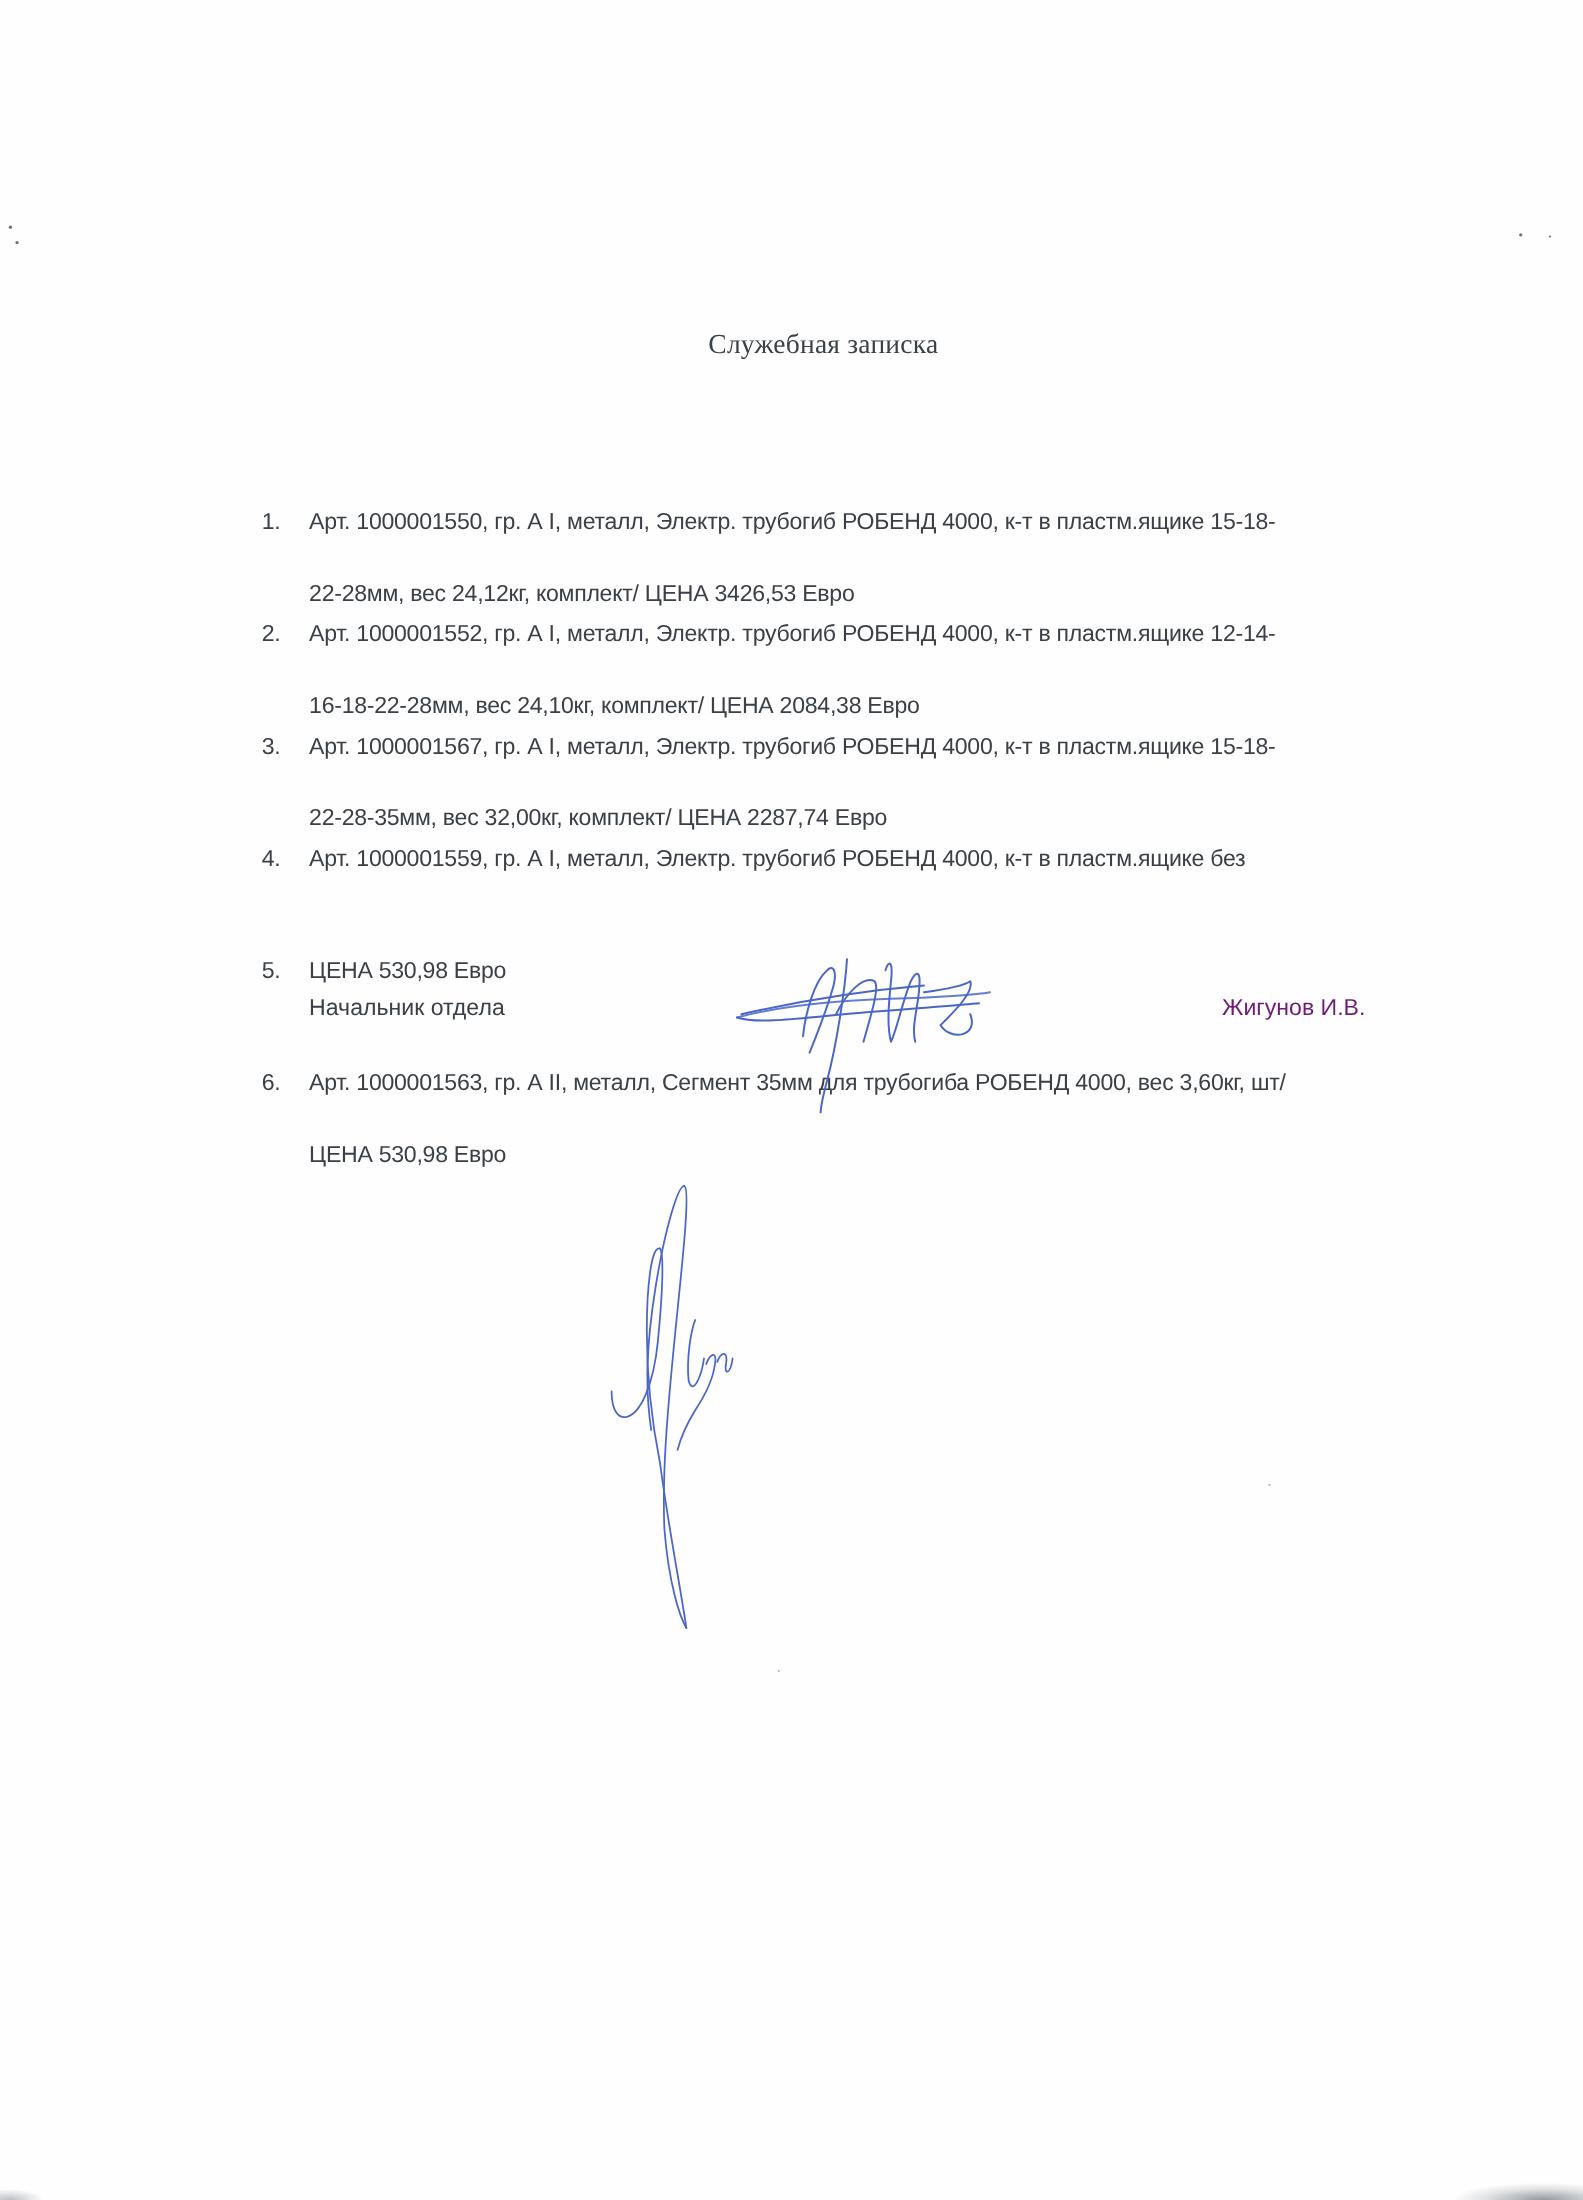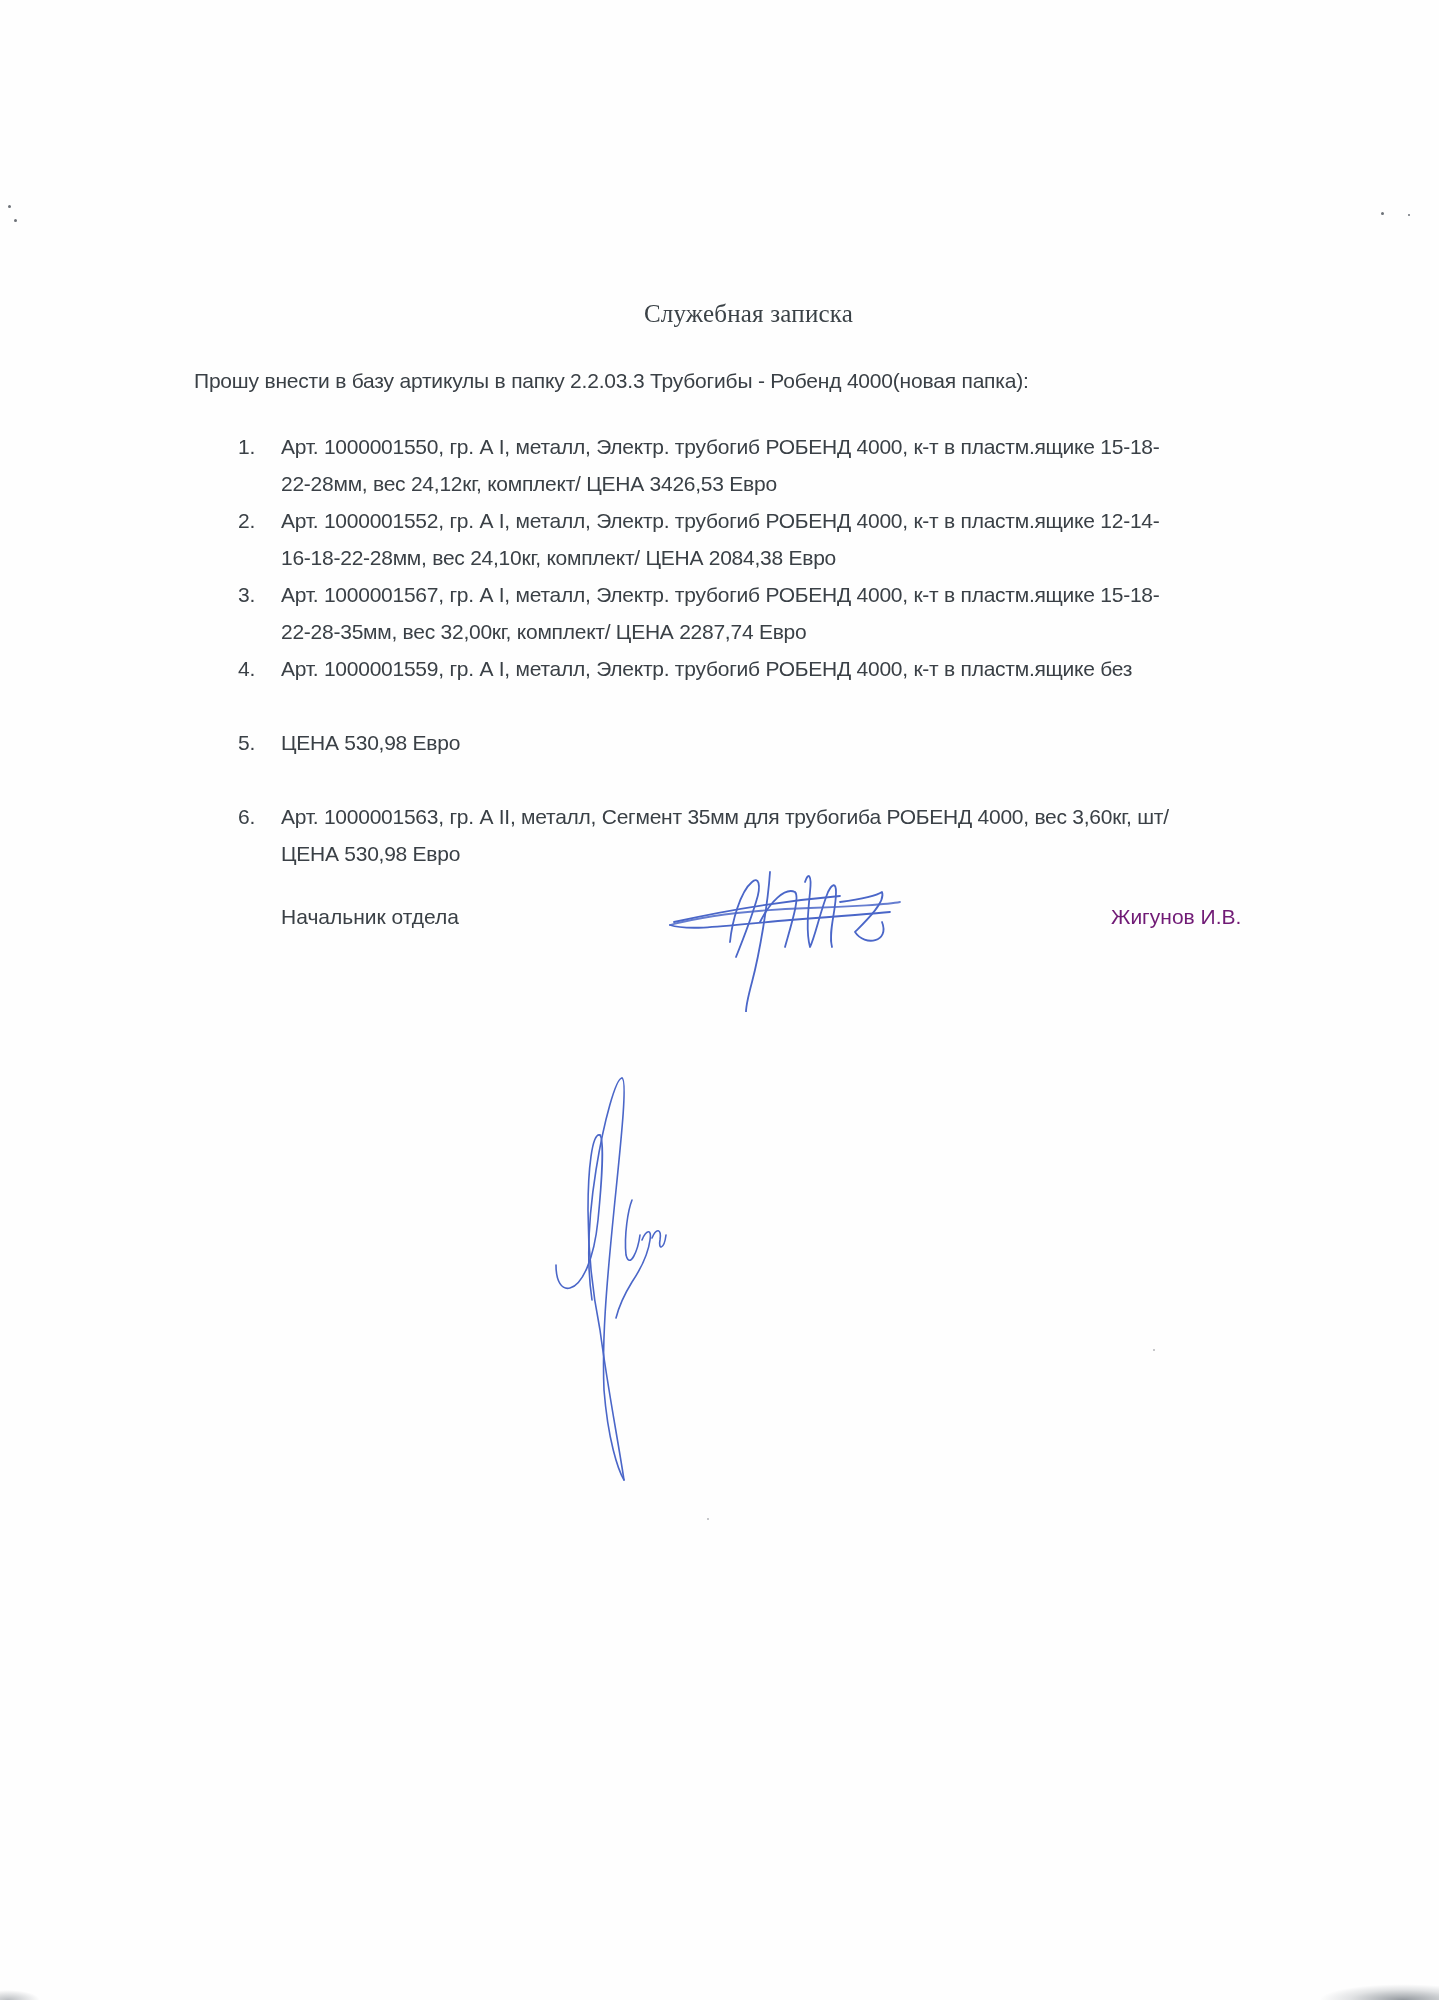--- a/index.html
+++ b/index.html
@@ -62,20 +62,21 @@
       letter-spacing: -0.25px;
     }
     .item .num {
       position: absolute;
       left: 0;
       top: 0;
     }
     .item .line {
       display: block;
       white-space: nowrap;
+      margin-top: 28px;
     }
     .sig-block {
       position: absolute;
       top: 905px;
       left: 0;
       width: 1295px;
       height: 40px;
     }
     .sig-role {
       position: absolute;
@@ -127,21 +128,20 @@
       background: radial-gradient(ellipse at 20% 100%, rgba(60,70,80,0.35) 0%, rgba(255,255,255,0) 70%);
     }
   </style>
 </head>
 <body>
 
 <div class="page">
 
   <div class="title">Служебная записка</div>
 
-  <div class="intro">Прошу внести в базу артикулы в папку 2.2.03.3 Трубогибы - Робенд 4000(новая папка):</div>
 
   <ol class="items">
     <li class="item">
       <span class="num">1.</span>
       <span class="line">Арт. 1000001550, гр. А I,  металл,  Электр. трубогиб РОБЕНД 4000,  к-т в пластм.ящике 15-18-</span>
       <span class="line">22-28мм, вес 24,12кг, комплект/ ЦЕНА 3426,53 Евро</span>
     </li>
     <li class="item">
       <span class="num">2.</span>
       <span class="line">Арт. 1000001552, гр. А I,  металл,  Электр. трубогиб РОБЕНД 4000,  к-т в пластм.ящике 12-14-</span>

